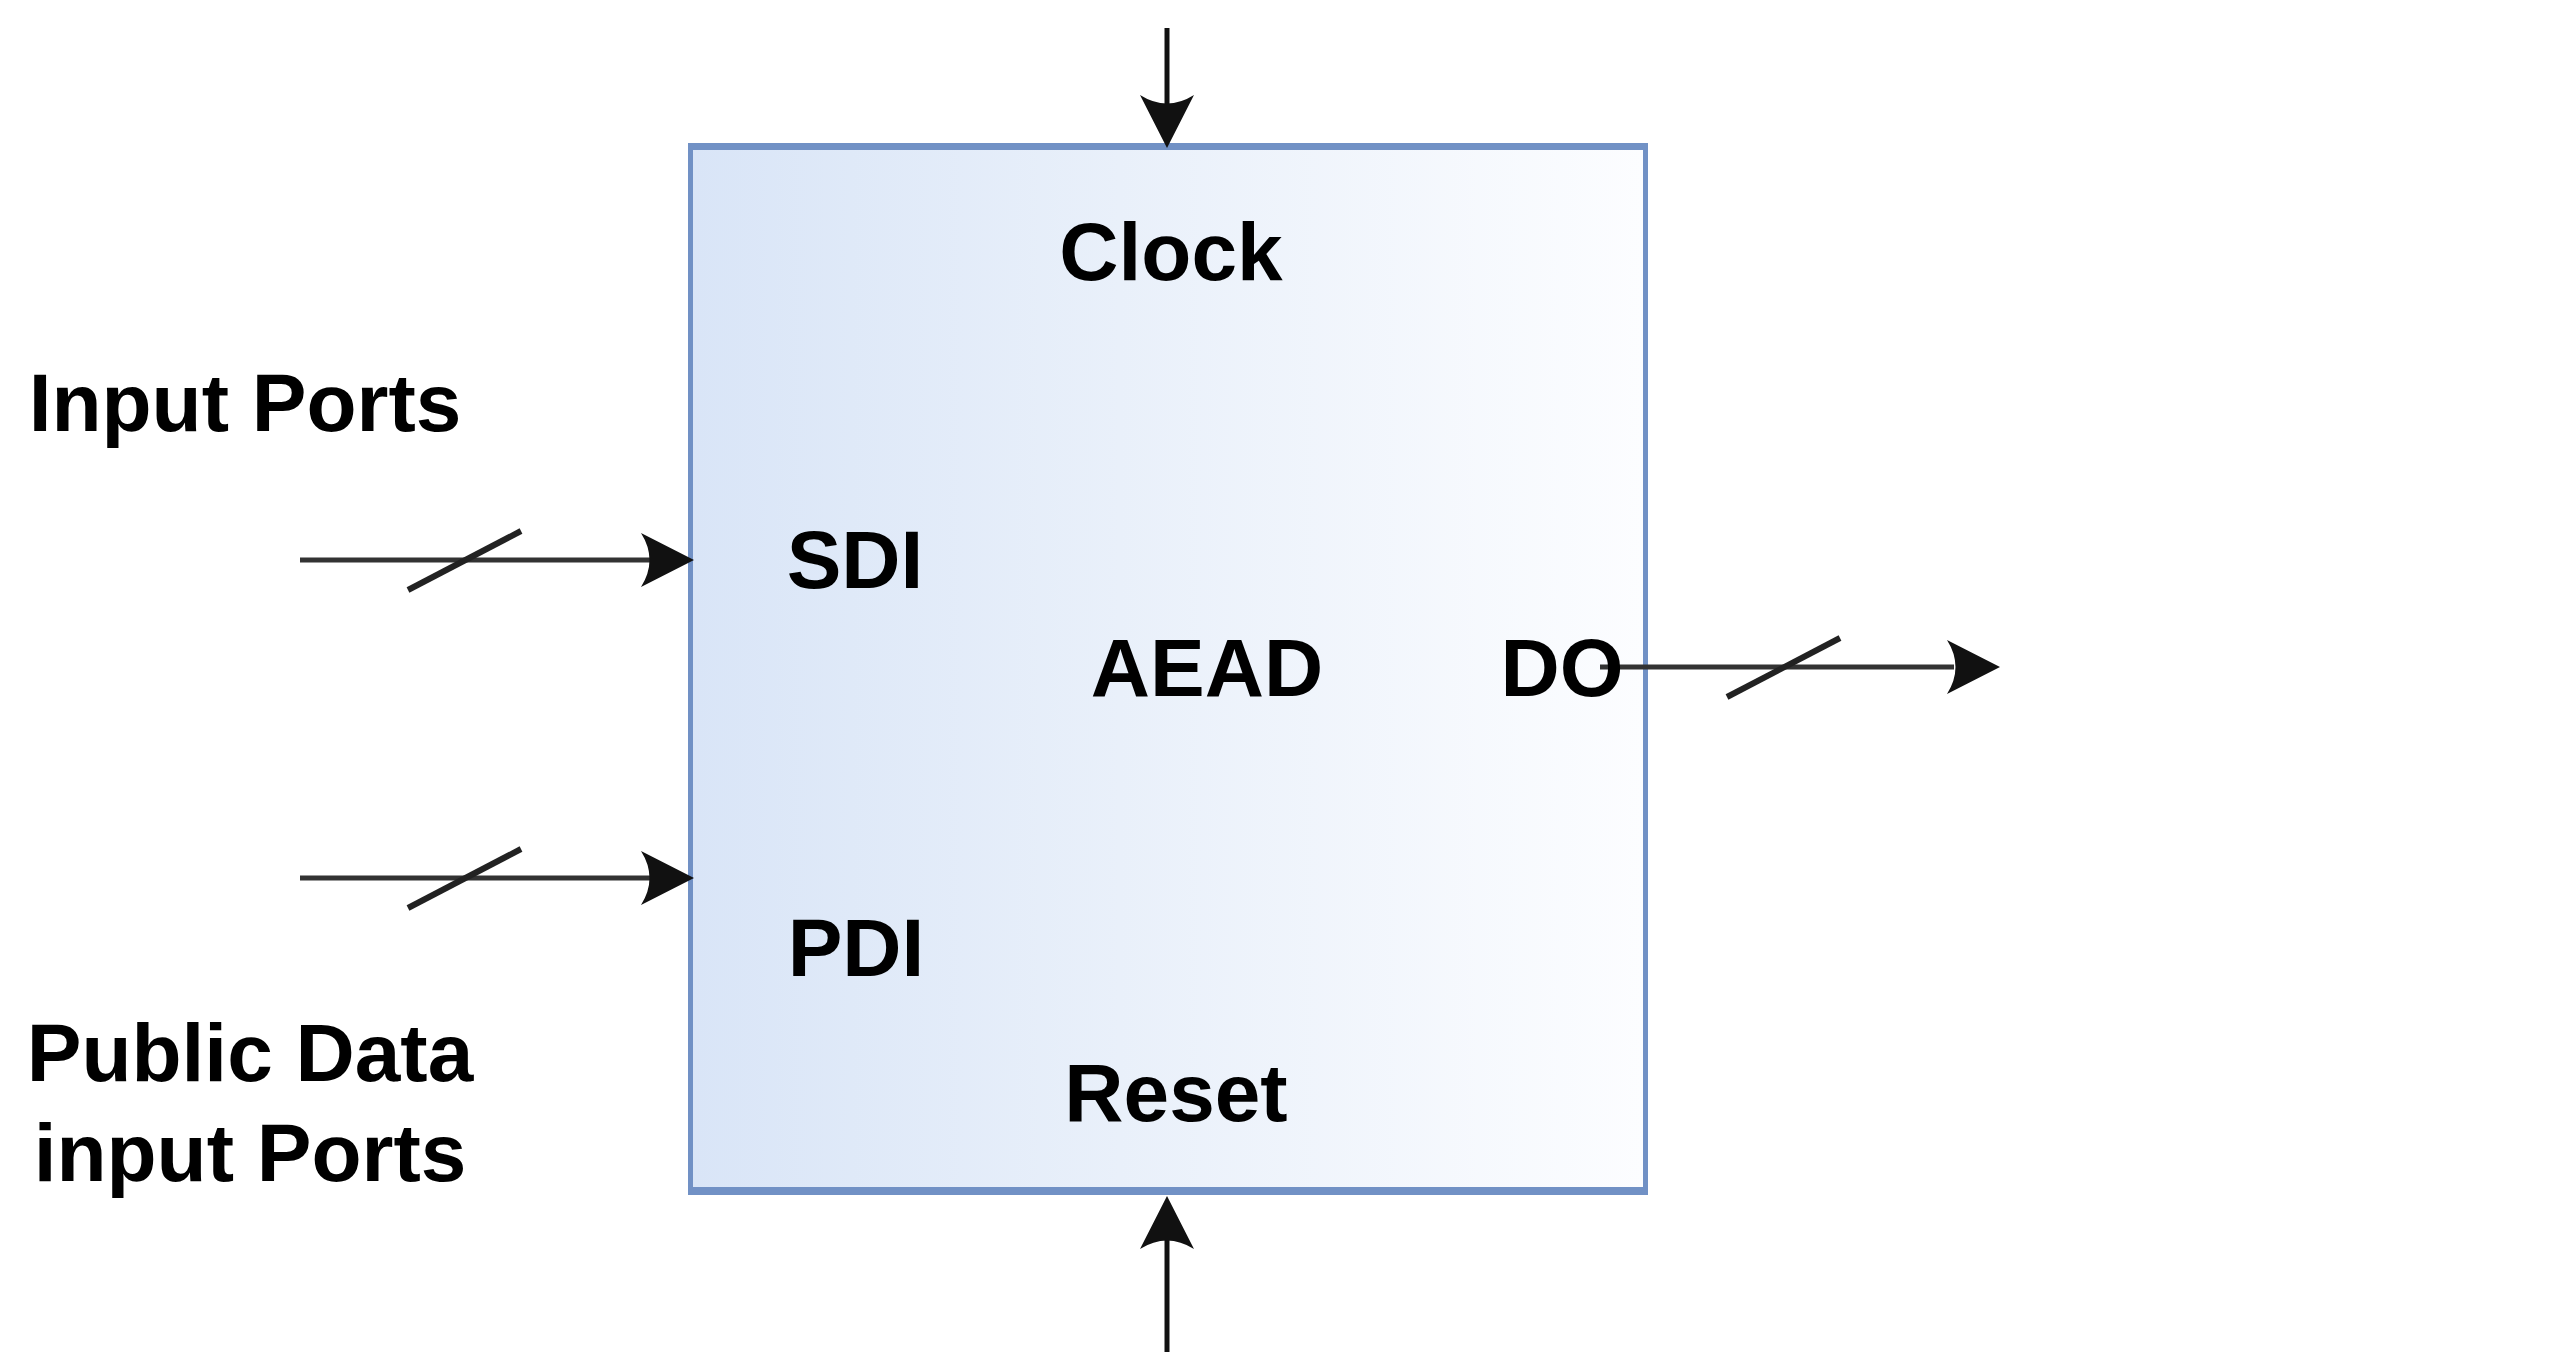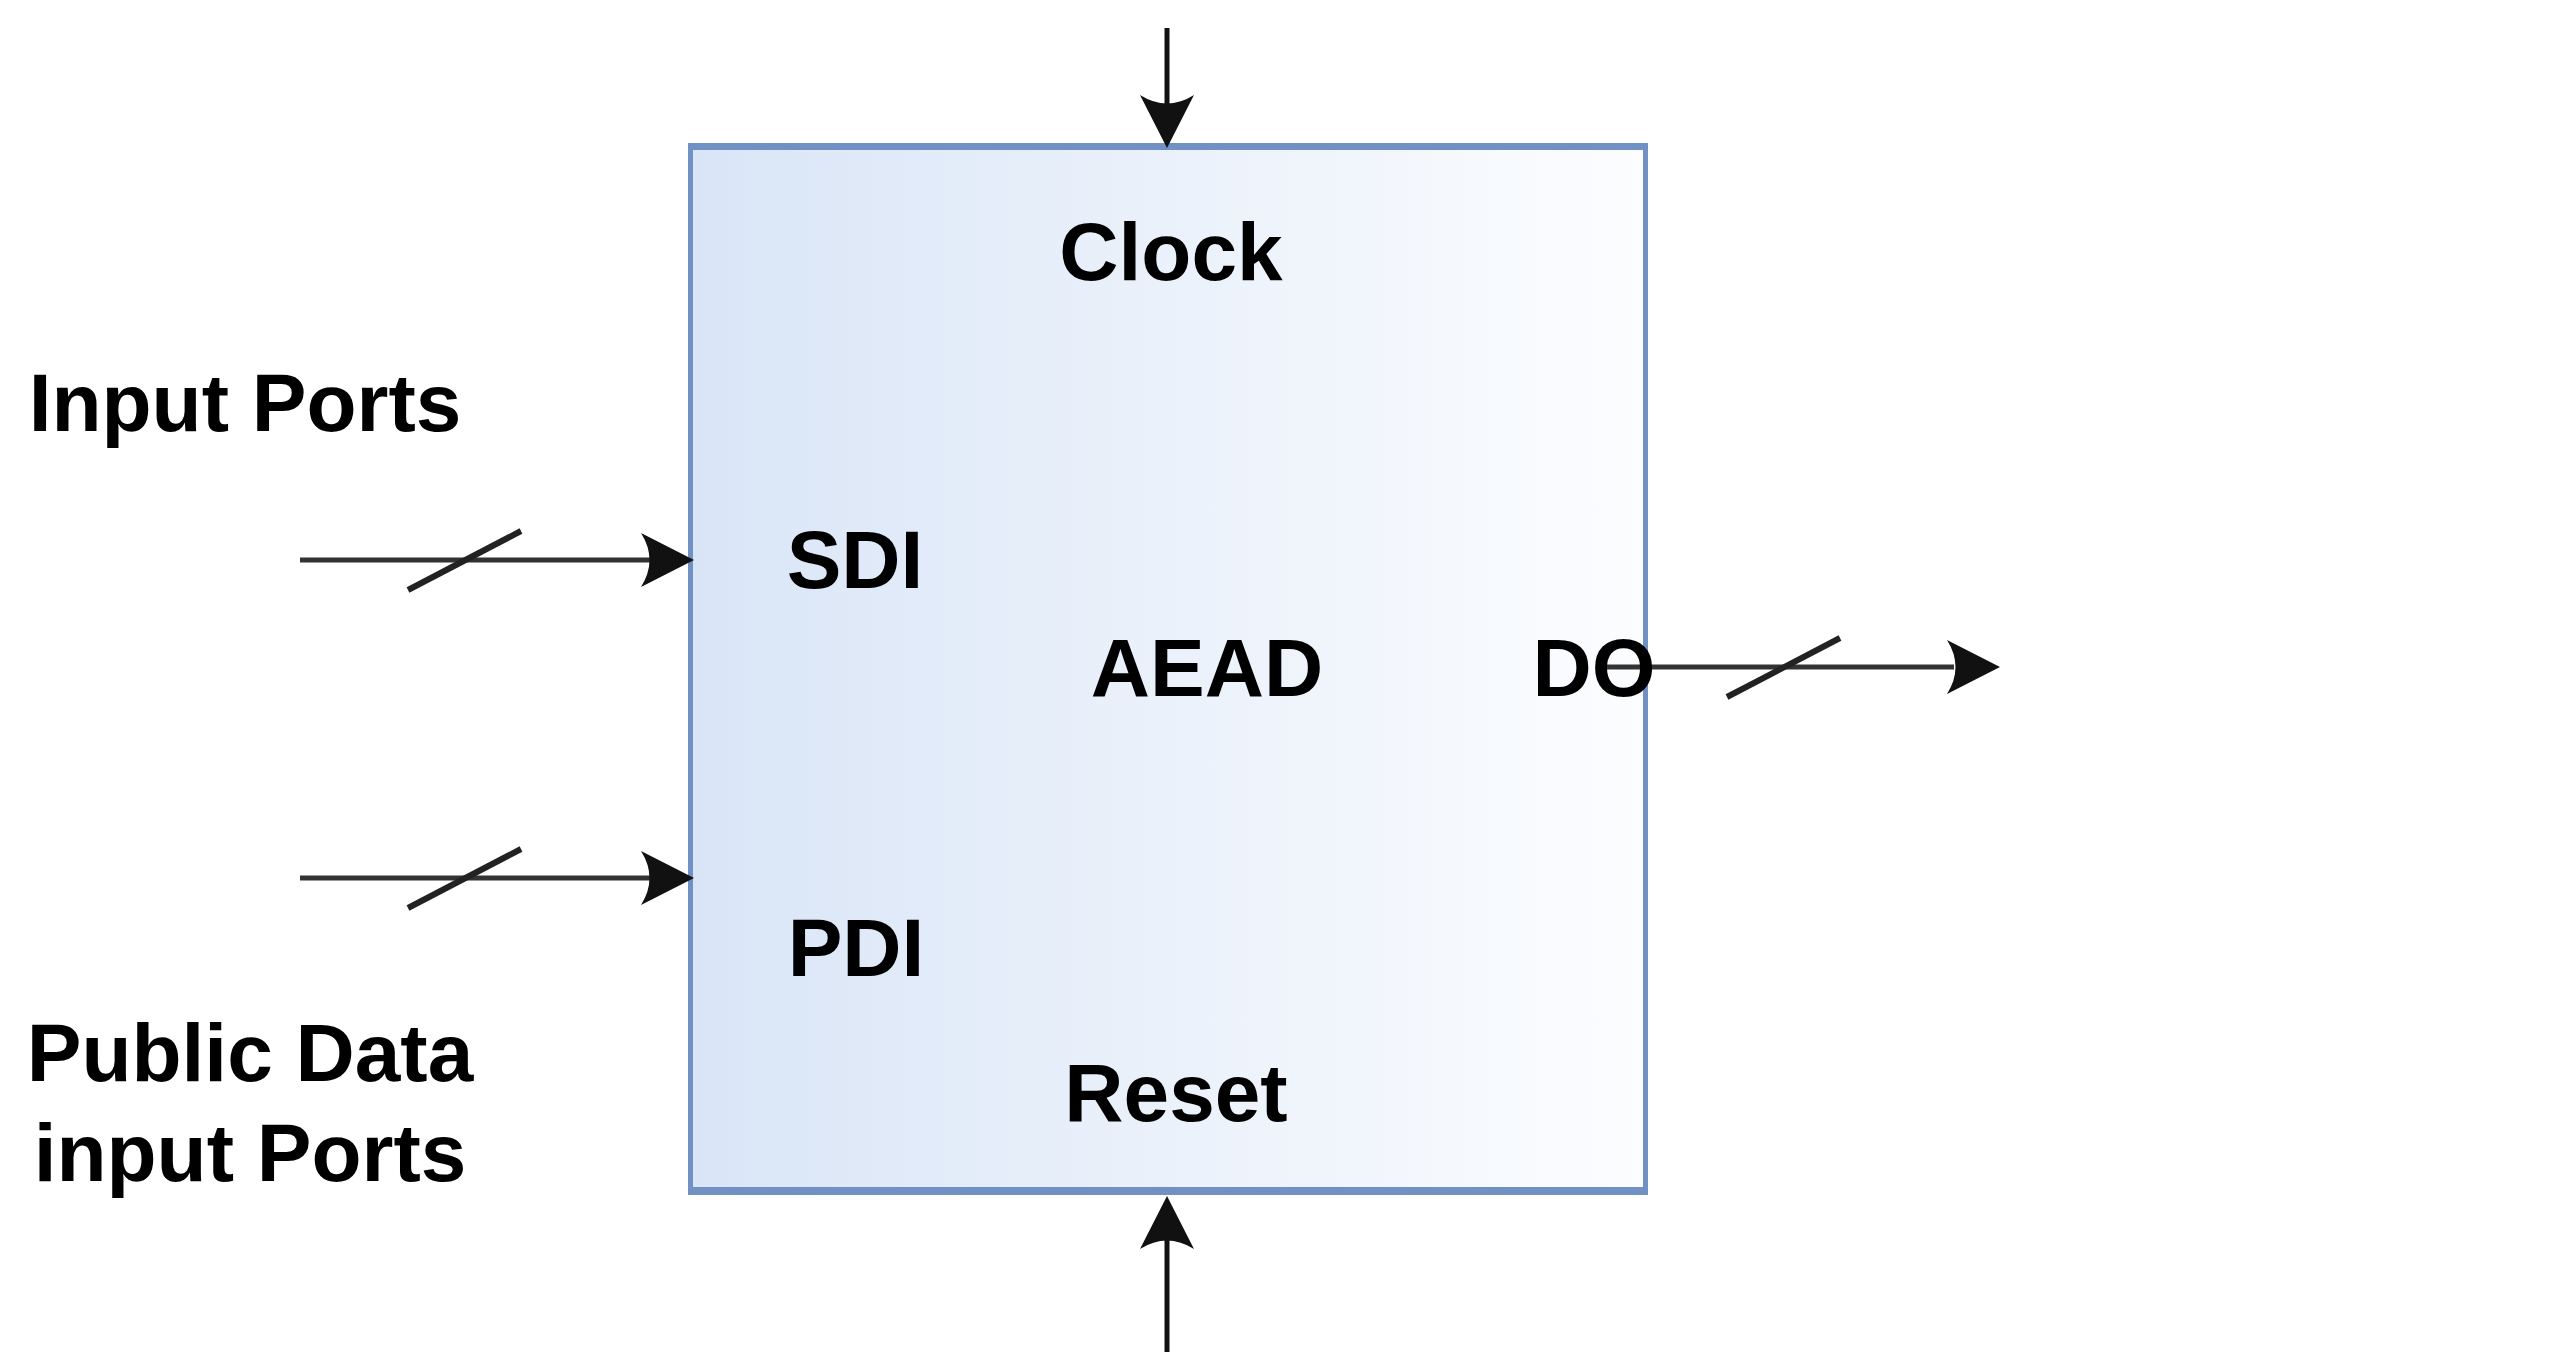--- a/index.html
+++ b/index.html
@@ -94,21 +94,21 @@
       <line class="slash" x1="1727" y1="697" x2="1840" y2="638"></line>
     </g>
   </svg>
 
   <div class="lbl ctr" style="left:1171px; top:252px;">Clock</div>
 
   <div class="lbl ctr" style="left:855px; top:560px;">SDI</div>
 
   <div class="lbl ctr" style="left:1171px; top:668px;margin-left:36px;">AEAD</div>
 
-  <div class="lbl ctr" style="left:1594px; top:668px;">DO</div>
+  <div class="lbl ctr" style="left:1562px; top:668px;">DO</div>
 
   <div class="lbl ctr" style="left:856px; top:948px;">PDI</div>
 
   <div class="lbl ctr" style="left:1176px; top:1093px;">Reset</div>
 
   <div class="lbl multiline" style="left:245px; top:353px;">
     <div class="ln">Input Ports</div>
   </div>
 
   <div class="lbl multiline" style="left:250px; top:963px;margin-top:40px;">

